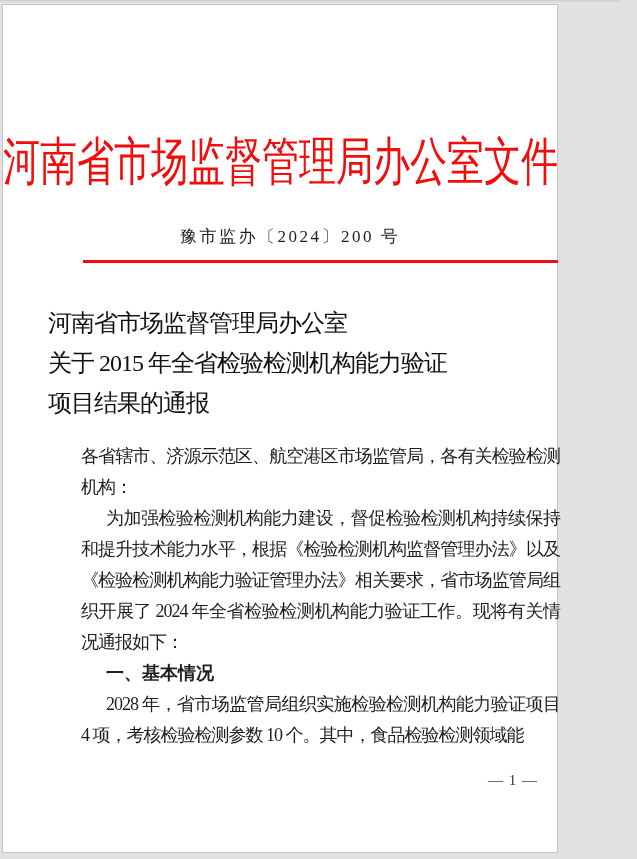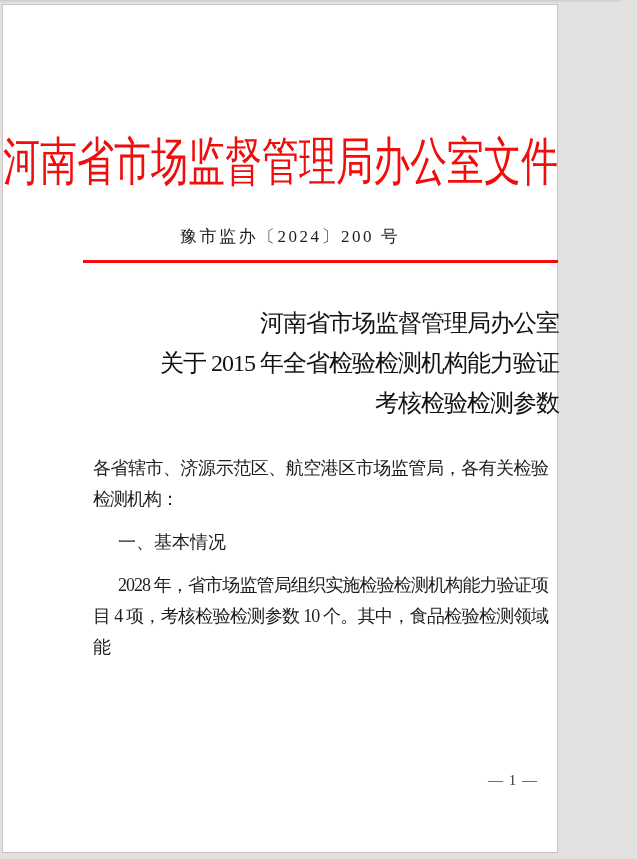--- a/index.html
+++ b/index.html
@@ -39,38 +39,38 @@
     font-size: 17px; letter-spacing: 2.5px;
     color: var(--text, #1e1e1e);
     margin-left: 10px;
   }
   .red-rule {
     position: absolute; top: 255px; left: 80px;
     width: 475px; height: 3px;
     background: var(--header-red, #f20d0d);
   }
   .doc-title {
-    position: absolute; top: 298px; left: 2px; width: 100%;
-    text-align: right;
+    position: absolute; top: 298px; left: 9px; width: 100%;
+    text-align: left;
     font-size: 24px; line-height: 40px; letter-spacing: -1px;
     color: #111;
     padding-left: 36px;
   }
   .body-text {
     position: absolute; top: 436px; left: 78px;
     width: 479px;
     font-size: 18px; line-height: 31px; letter-spacing: -1px;
     text-align: justify;
     color: var(--text, #1e1e1e);
   }
-  .body-text p { margin: 12px; }
+  .body-text p { margin: 0; }
   .indent { text-indent: 25px; }
   .section-heading {
     font-family: "Liberation Sans", "DejaVu Sans", sans-serif;
-    font-weight: normal;
+    font-weight: bold;
     text-indent: 25px;
     letter-spacing: 0;
     font-size: 18px;
   }
   .page-number {
     position: absolute; top: 767px; left: 455px;
     width: 110px; text-align: center;
     font-size: 15px; letter-spacing: 1px;
     color: #3a3a3a;
   }
@@ -84,24 +84,25 @@
 
   <div class="red-header">河南省市场监督管理局办公室文件</div>
 
   <div class="doc-number">豫市监办〔2024〕200 号</div>
 
   <div class="red-rule"></div>
 
   <div class="doc-title">
     <div class="doc-title-line">河南省市场监督管理局办公室</div>
     <div class="doc-title-line">关于 2015 年全省检验检测机构能力验证</div>
-    <div class="doc-title-line">考核检验检测参数</div>
+    <div class="doc-title-line">项目结果的通报</div>
   </div>
 
   <div class="body-text">
     <p class="salutation">各省辖市、济源示范区、航空港区市场监管局，各有关检验检测机构：</p>
+    <p class="indent">为加强检验检测机构能力建设，督促检验检测机构持续保持和提升技术能力水平，根据《检验检测机构监督管理办法》以及《检验检测机构能力验证管理办法》相关要求，省市场监管局组织开展了 2024 年全省检验检测机构能力验证工作。现将有关情况通报如下：</p>
     <p class="section-heading">一、基本情况</p>
     <p class="indent">2028 年，省市场监管局组织实施检验检测机构能力验证项目 4 项，考核检验检测参数 10 个。其中，食品检验检测领域能</p>
   </div>
 
   <div class="page-number">— 1 —</div>
 
 </div>
 
 </body></html>

